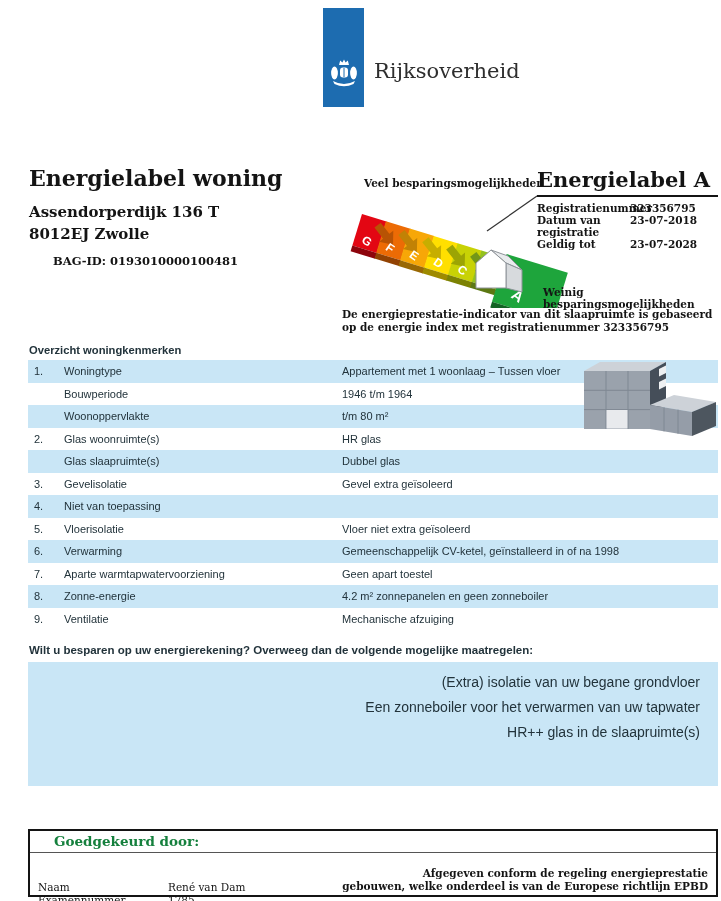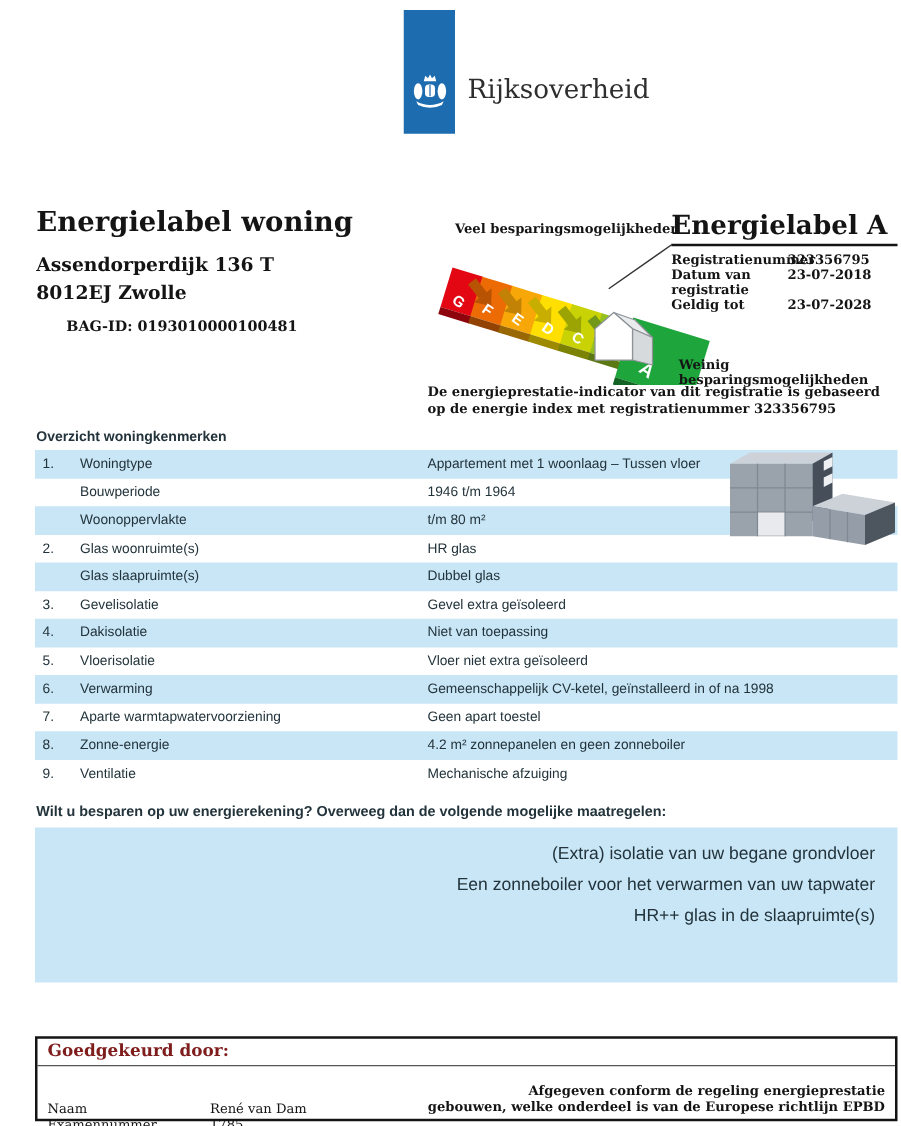--- a/index.html
+++ b/index.html
@@ -44,21 +44,21 @@
   
   .measures-head{left:29px;top:644px;font-size:11.5px;font-weight:bold;}
   .measures-box{left:28px;top:662px;width:690px;height:124px;background:var(--row-blue,#cbe7f6);
                 box-sizing:border-box;padding:14px 18px;}
   .measure-item{font-size:14px;line-height:12px;margin:0 0 13px 0;text-align:right;}
 
   .footnote{left:29px;top:796px;width:676px;font-size:9.5px;line-height:12.5px;}
 
   
   .approval-box{left:28px;top:829px;width:690px;height:68px;border:2px solid #141414;box-sizing:border-box;}
-  .approval-head{font-size:13.5px;font-weight:bold;color:#7f1d1d;padding:2px 8px 3px 8px;border-bottom:1px solid #555;}
+  .approval-head{font-size:13.5px;font-weight:bold;color:#15803d;padding:2px 8px 3px 24px;border-bottom:1px solid #555;}
   .approval-body{position:relative;height:44px;}
   .approval-rows{position:absolute;left:8px;top:3px;font-size:10.5px;font-weight:normal;color:#141414;margin-top:25px;}
   .a-row{display:grid;grid-template-columns:130px auto;line-height:12.8px;}
   .conform{position:absolute;right:8px;bottom:4px;text-align:right;font-size:10.5px;font-weight:bold;
            color:#141414;line-height:13px;}
 </style>
 </head>
 <body>
 
 <div class="page">
@@ -138,21 +138,21 @@
       </g>
       <g stroke="#8e9399" stroke-width="1" stroke-linejoin="round">
       <polygon points="141,82 158,88 172,102 156,95" fill="#e9ebed"></polygon>
       <polygon points="156,95 172,102 172,124 156,120" fill="#d7dadd"></polygon>
       <polygon points="126,120 126,95 141,82 156,95 156,120" fill="#ffffff"></polygon>
     </g>
   </svg>
   <div class="abs weinig-label serif">Weinig besparingsmogelijkheden</div>
   <div class="abs note serif">
 
-  <div class="even">De energieprestatie-indicator van dit registratie is gebaseerd</div>
+  <div class="even">De energieprestatie-indicator van dit slaapruimte is gebaseerd</div>
       <div class="odd">op de energie index met registratienummer 323356795</div>
     </div>
 
   <div class="abs kenmerken-head">Overzicht woningkenmerken</div>
   <div class="abs kenmerken-table">
 
       <div class="k-row even">
         <span class="k-num">1.</span>
         <span>Woningtype</span>
         <span>Appartement met 1 woonlaag – Tussen vloer</span>
@@ -183,21 +183,20 @@
       </div>
 
       <div class="k-row odd">
         <span class="k-num">3.</span>
         <span>Gevelisolatie</span>
         <span>Gevel extra geïsoleerd</span>
       </div>
 
       <div class="k-row even">
         <span class="k-num">4.</span>
-        <span>Dakisolatie</span>
         <span>Niet van toepassing</span>
       </div>
 
       <div class="k-row odd">
         <span class="k-num">5.</span>
         <span>Vloerisolatie</span>
         <span>Vloer niet extra geïsoleerd</span>
       </div>
 
       <div class="k-row even">

